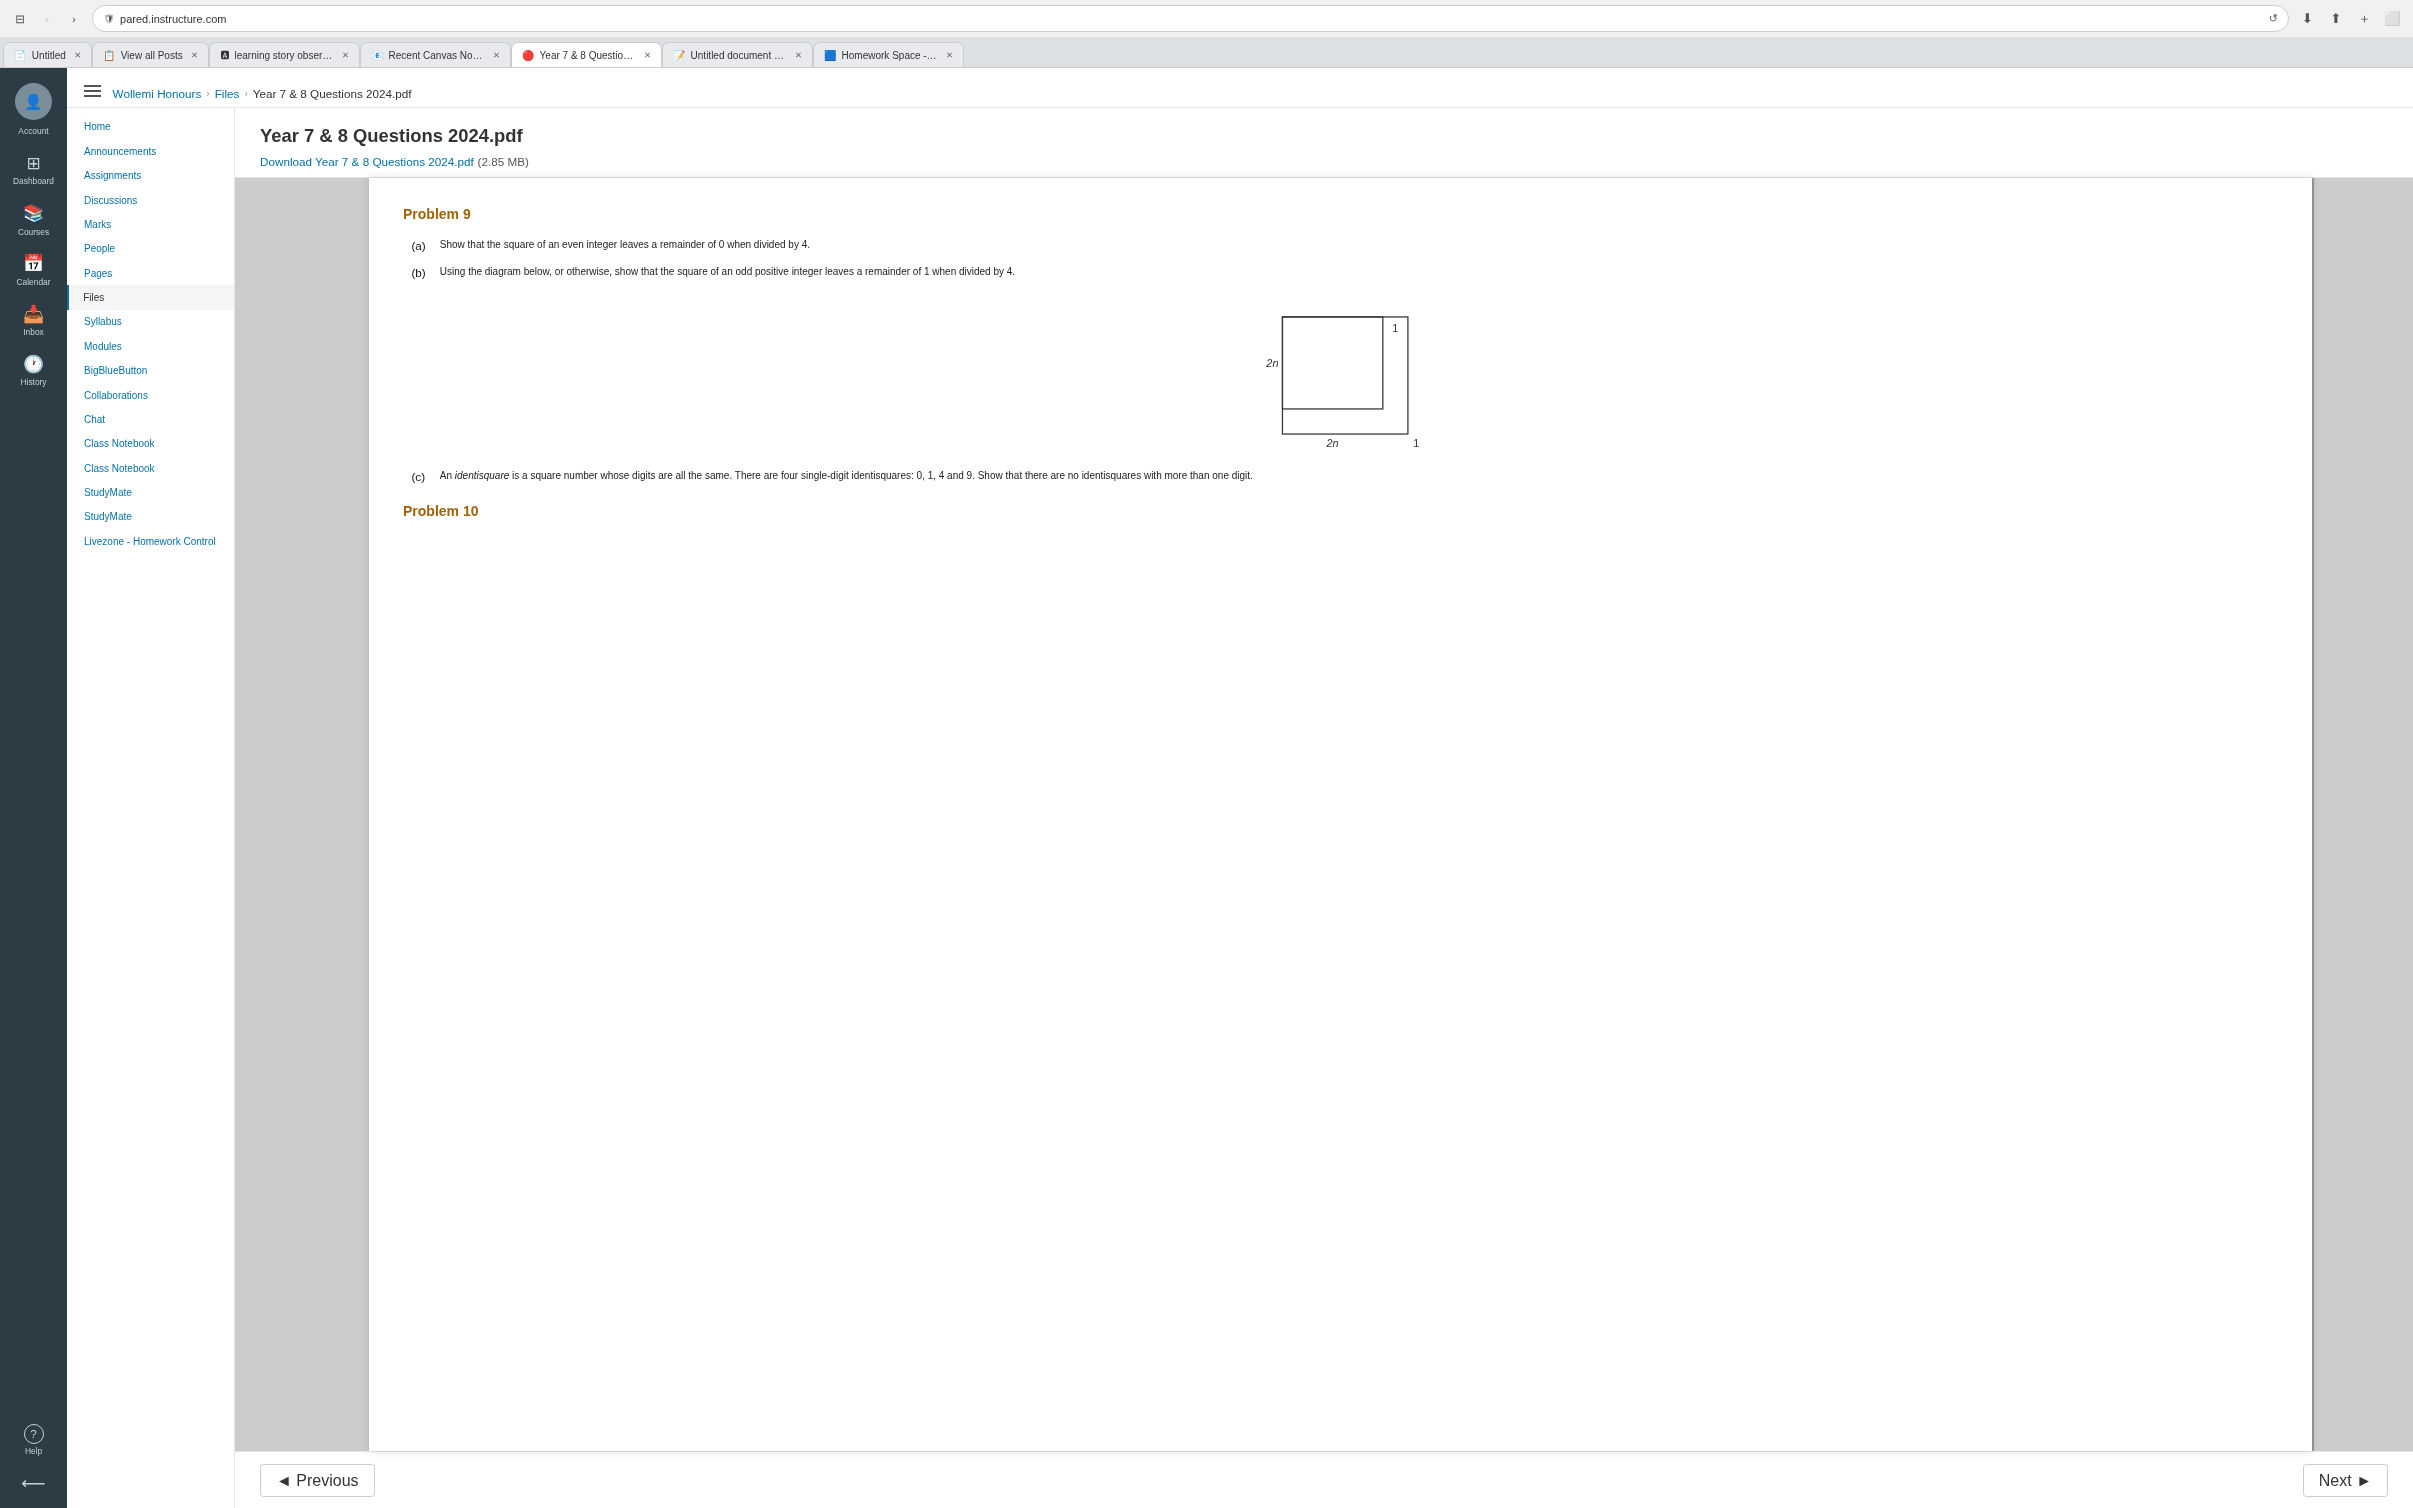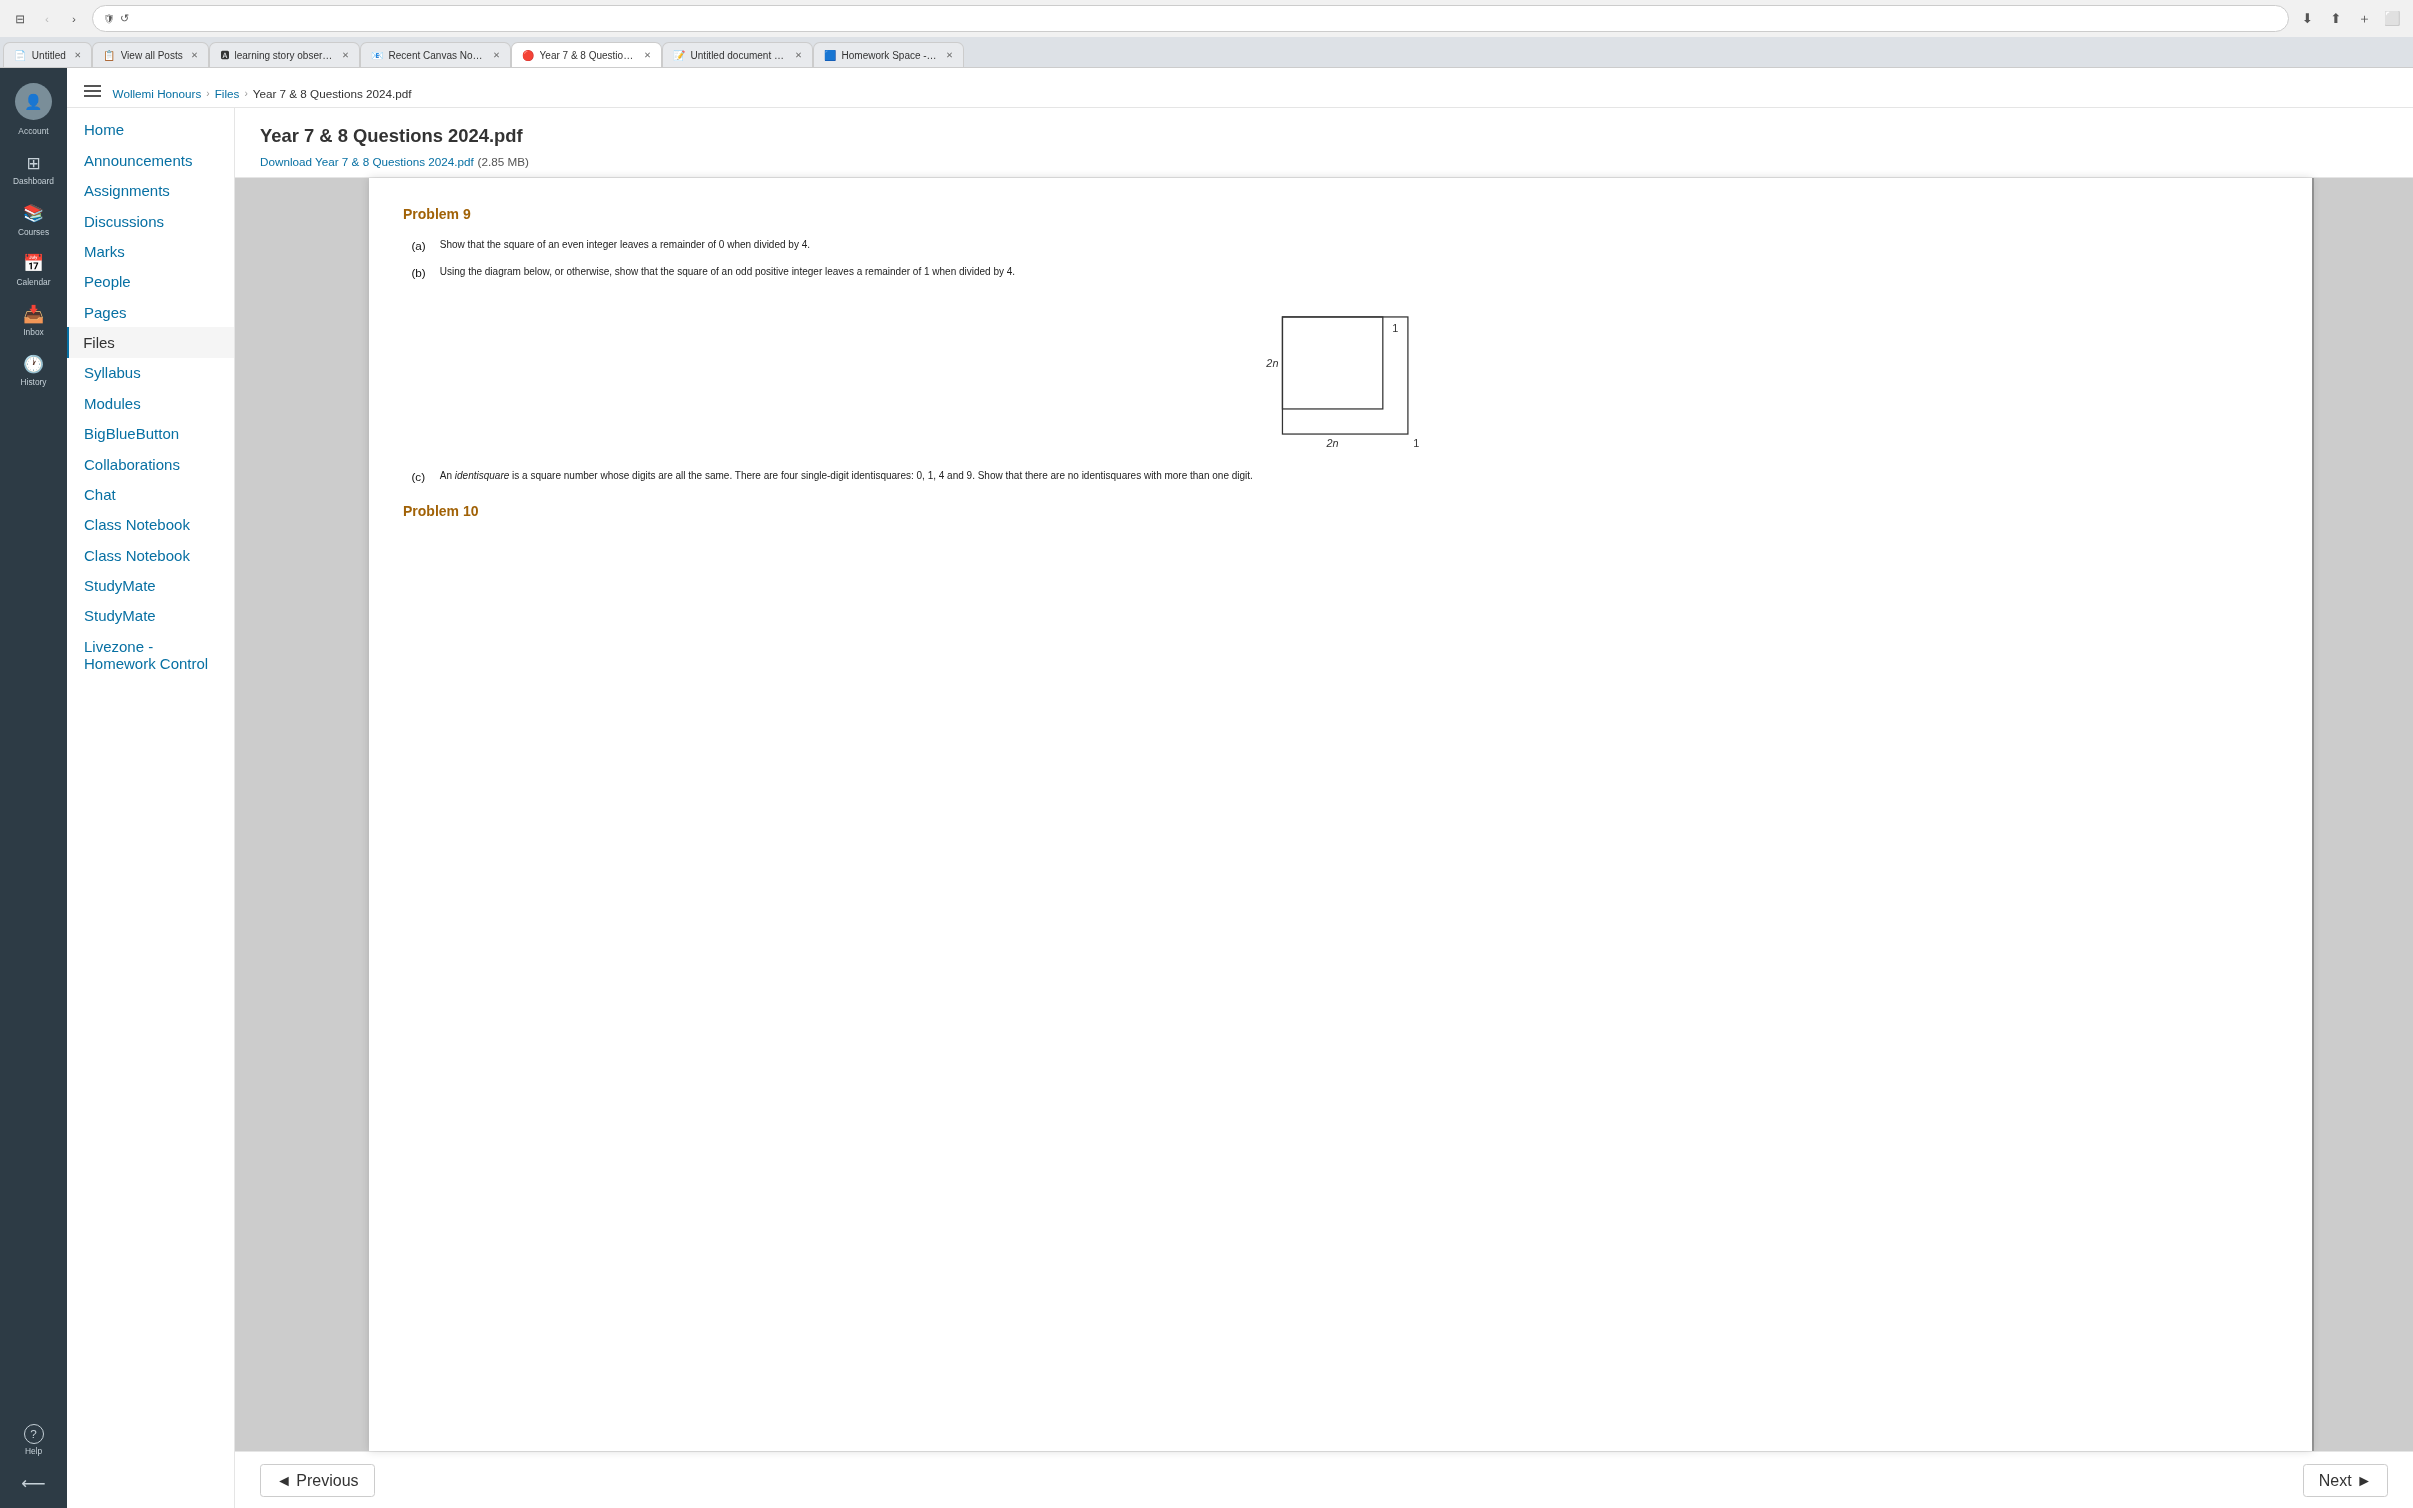--- a/index.html
+++ b/index.html
@@ -183,21 +183,21 @@
       width: 168px;
       background: #fff;
       border-right: 0.8px solid #e5e5e5;
       overflow-y: auto;
       padding: 6.7px 0;
       flex-shrink: 0;
     }
     .sidebar-nav a {
       display: block;
       padding: 6.7px 17px;
-      font-size: 15px;
+      font-size: 10px;
       color: #0770a3;
       text-decoration: none;
       cursor: pointer;
     }
     .sidebar-nav a.active {
       background: #f5f5f5;
       border-left: 2.5px solid #0770a3;
       font-weight: 500;
       color: #333;
       padding-left: 14.2px;
@@ -319,20 +319,21 @@
 <div class="browser-chrome">
   <div class="browser-toolbar">
     <div class="browser-nav-btns">
 
       <button class="nav-btn">⊟</button>
       <button class="nav-btn disabled">‹</button>
       <button class="nav-btn">›</button>
     </div>
     <div class="url-bar">
       <span class="url-bar-lock">🛡</span>
+      <span class="url-text">pared.instructure.com</span>
       <span class="url-reload">↺</span>
     </div>
     <div class="browser-actions">
       <button class="browser-action-btn">⬇</button>
       <button class="browser-action-btn">⬆</button>
       <button class="browser-action-btn">＋</button>
       <button class="browser-action-btn">⬜</button>
     </div>
   </div>
   <div class="tabs-bar">

